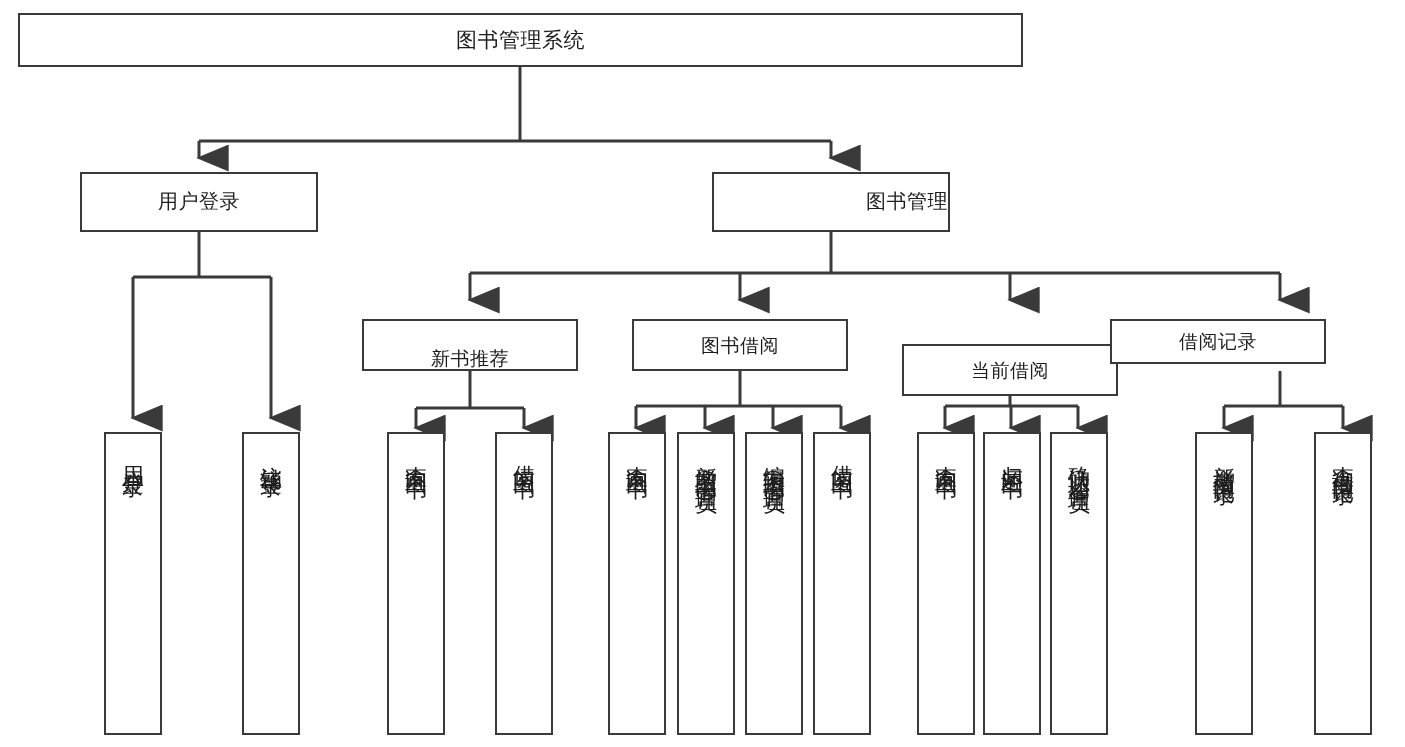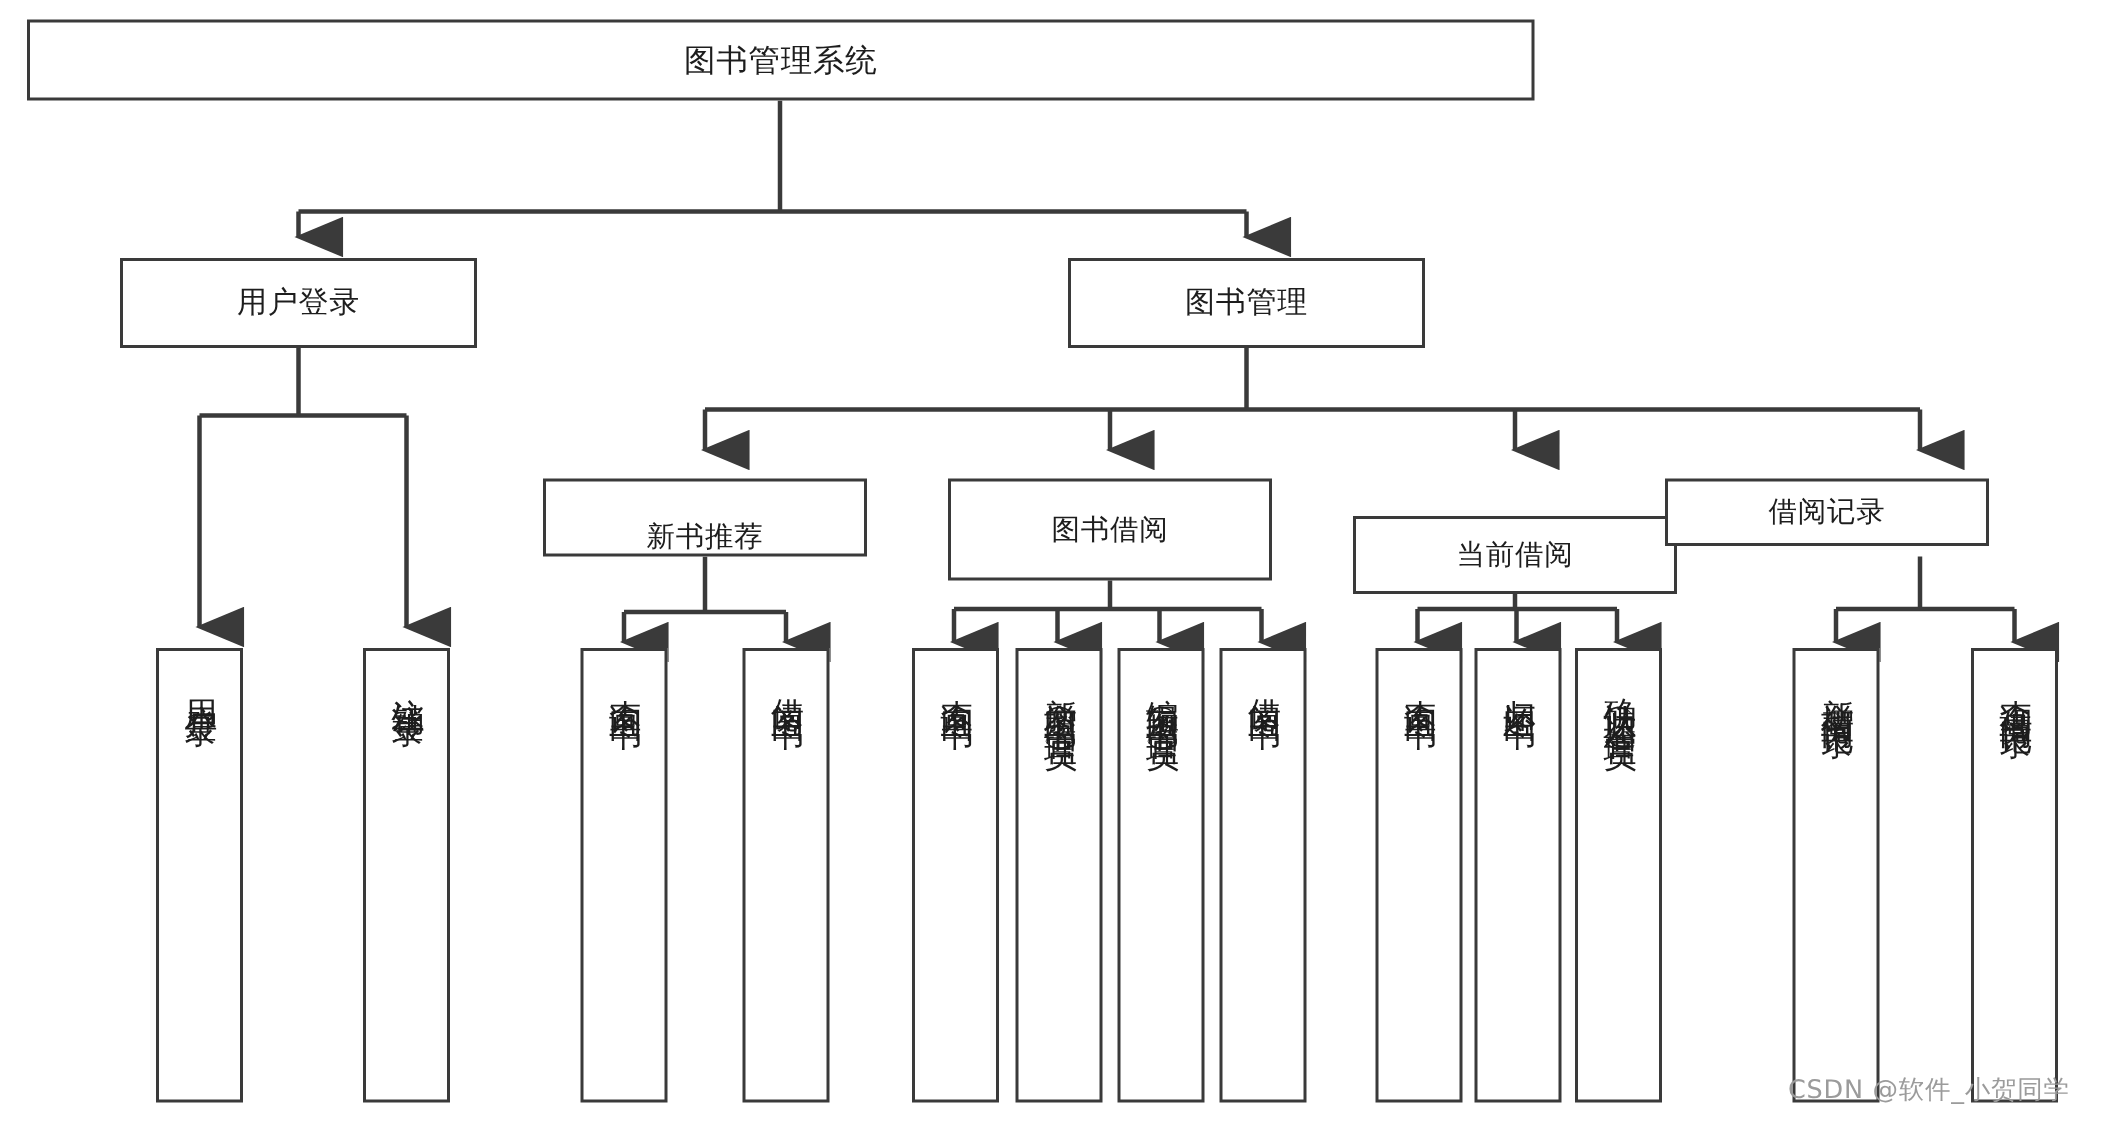--- a/index.html
+++ b/index.html
@@ -121,28 +121,28 @@
     </g>
   </svg>
 
   <div class="node root" style="left:18px; top:13px; width:1005px; height:54px;">
     <span class="label">图书管理系统</span>
   </div>
 
   <div class="node mid" style="left:80px; top:172px; width:238px; height:60px;">
     <span class="label">用户登录</span>
   </div>
-  <div class="node mid" style="left:712px; top:172px; width:238px; height:60px;">
+  <div class="node mid" style="left:712px; top:172px; width:238px; height:60px;justify-content:flex-end;">
     <span class="label">图书管理</span>
   </div>
 
   <div class="node sub" style="left:362px; top:319px; width:216px; height:52px;align-items:flex-end;">
     <span class="label">新书推荐</span>
   </div>
-  <div class="node sub" style="left:632px; top:319px; width:216px; height:68px;">
+  <div class="node sub" style="left:632px; top:319px; width:216px; height:52px;">
     <span class="label">图书借阅</span>
   </div>
   <div class="node sub" style="left:902px; top:319px; width:216px; height:52px;margin-top:25px;">
     <span class="label">当前借阅</span>
   </div>
   <div class="node sub" style="left:1110px; top:319px; width:216px; height:45px;">
     <span class="label">借阅记录</span>
   </div>
 
   <div class="node leaf" style="left:104px; top:432px; width:58px; height:303px;">
@@ -182,15 +182,14 @@
     <span class="label">确认归还（管理员）</span>
   </div>
 
   <div class="node leaf" style="left:1195px; top:432px; width:58px; height:303px;">
     <span class="label">新增借阅记录</span>
   </div>
   <div class="node leaf" style="left:1314px; top:432px; width:58px; height:303px;">
     <span class="label">查询借阅记录</span>
   </div>
 
-  <div class="watermark" style="left:1192px; top:715px;">CSDN @软件_小贺同学</div>
 
 </div>
 
 </body></html>

